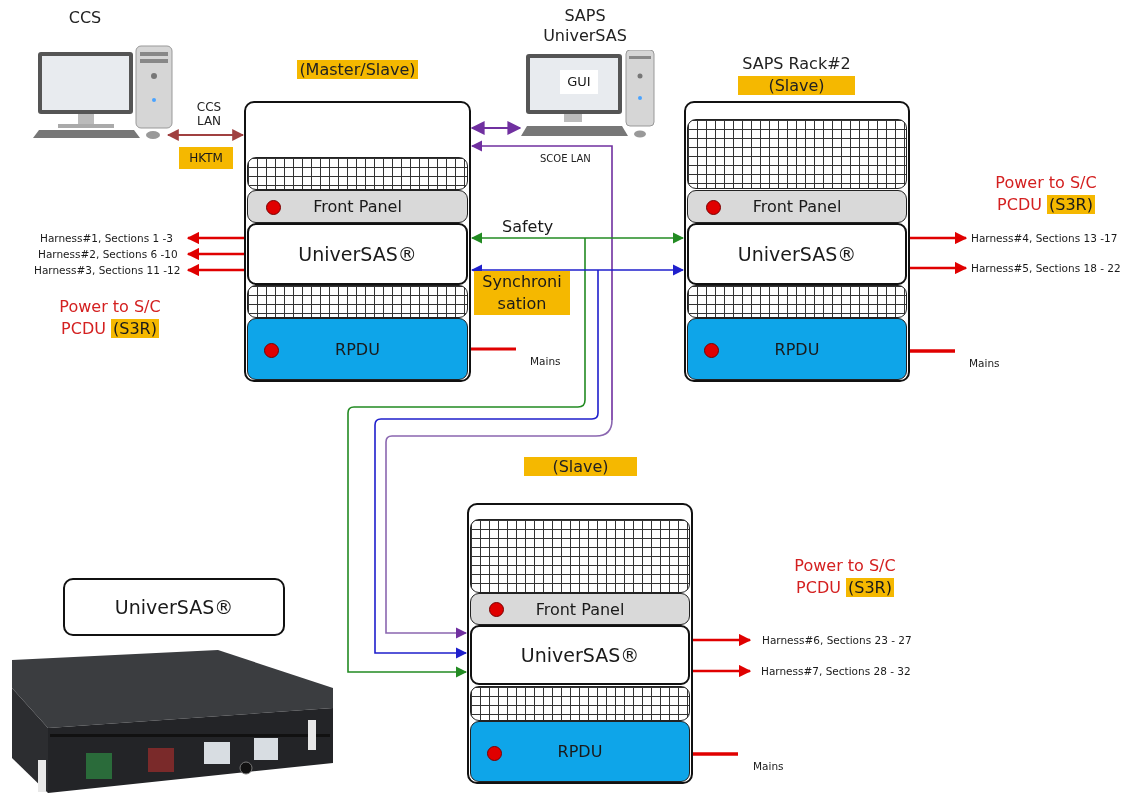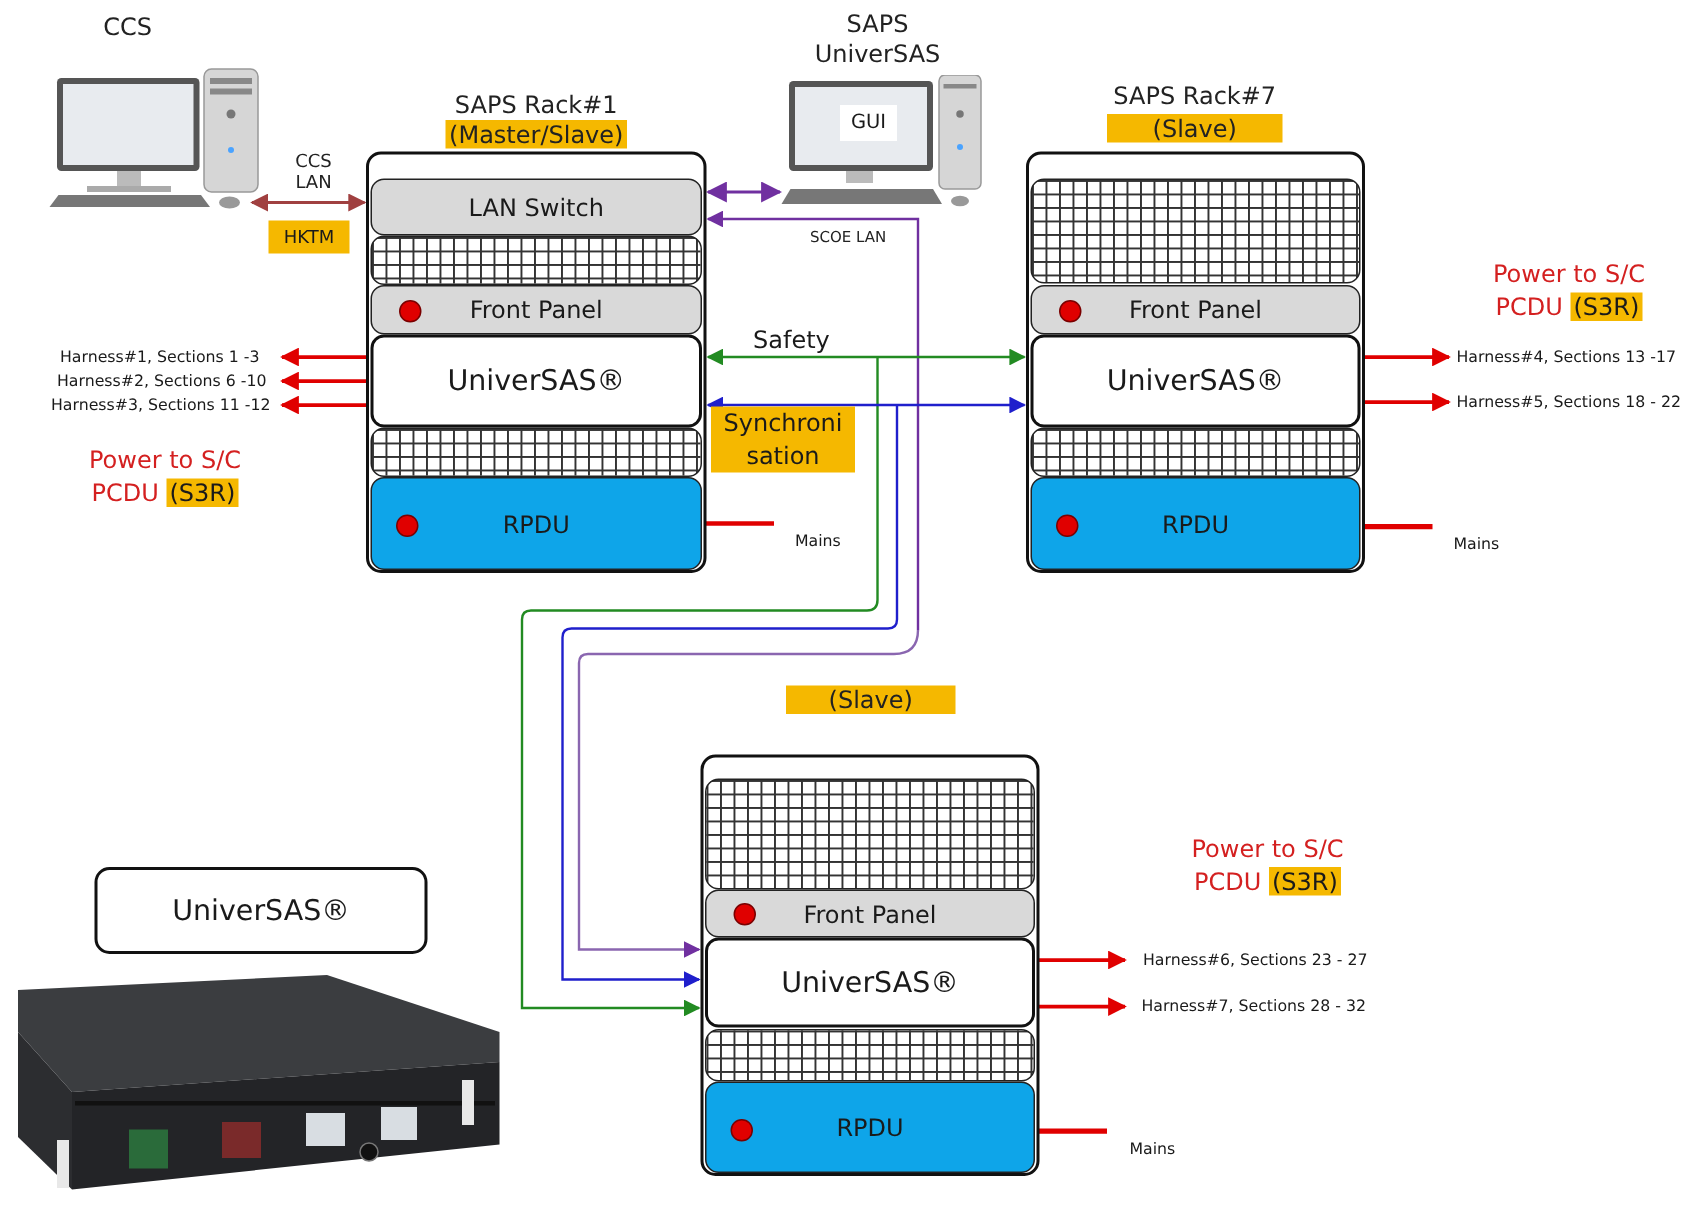--- a/index.html
+++ b/index.html
@@ -122,25 +122,23 @@
 <div class="abs" style="left:560px; top:70px; width:38px; height:24px; background:#fff; text-align:center; line-height:24px; font-size:13px;">GUI</div>
 <div class="abs small" style="left:540px; top:153px; font-size:10px;">SCOE LAN</div>
 
 <div class="abs" style="left:502px; top:217px; font-size:16px;">Safety</div>
 <div class="abs hl" style="left:474px; top:271px; width:96px; height:44px; font-size:16px; line-height:22px; text-align:center; padding:0;">
   <div>Synchroni</div>
   <div>sation</div>
 </div>
 
 <div class="abs title" style="left:245px; top:60px; width:225px;">
-  <div>SAPS Rack#1</div>
   <div><span class="hl">(Master/Slave)</span></div>
 </div>
 <div class="rack" style="left:244px; top:101px; width:227px; height:281px;">
-  <div class="slot grey" style="top:16px; height:38px;">LAN Switch</div>
   <div class="slot grid" style="top:54px; height:33px;"></div>
   <div class="slot grey" style="top:87px; height:33px;">
     <span class="led" style="left:18px; top:9px;"></span>
     <span>Front Panel</span>
   </div>
   <div class="slot white" style="top:120px; height:62px;">UniverSAS®</div>
   <div class="slot grid" style="top:182px; height:33px;"></div>
   <div class="slot blue" style="top:215px; height:62px;">
     <span class="led" style="left:16px; top:24px;"></span>
     <span>RPDU</span>
@@ -149,21 +147,21 @@
 <div class="abs harness" style="left:40px; top:232px;">Harness#1, Sections 1 -3</div>
 <div class="abs harness" style="left:38px; top:248px;">Harness#2, Sections 6 -10</div>
 <div class="abs harness" style="left:34px; top:264px;">Harness#3, Sections 11 -12</div>
 <div class="abs power" style="left:40px; top:296px; width:140px;">
   <div>Power to S/C</div>
   <div><span>PCDU </span><span class="hl">(S3R)</span></div>
 </div>
 <div class="abs mains" style="left:530px; top:343px;">Mains</div>
 
 <div class="abs title" style="left:684px; top:54px; width:225px;">
-  <div>SAPS Rack#7</div>
+  <div>SAPS Rack#2</div>
   <div style="margin-top:2px;"><span class="hl" style="padding:0 30px;">(Slave)</span></div>
 </div>
 <div class="rack" style="left:684px; top:101px; width:226px; height:281px;">
   <div class="slot grid" style="top:16px; height:70px;"></div>
   <div class="slot grey" style="top:87px; height:33px;">
     <span class="led" style="left:18px; top:9px;"></span>
     <span>Front Panel</span>
   </div>
   <div class="slot white" style="top:120px; height:62px;">UniverSAS®</div>
   <div class="slot grid" style="top:182px; height:33px;"></div>

